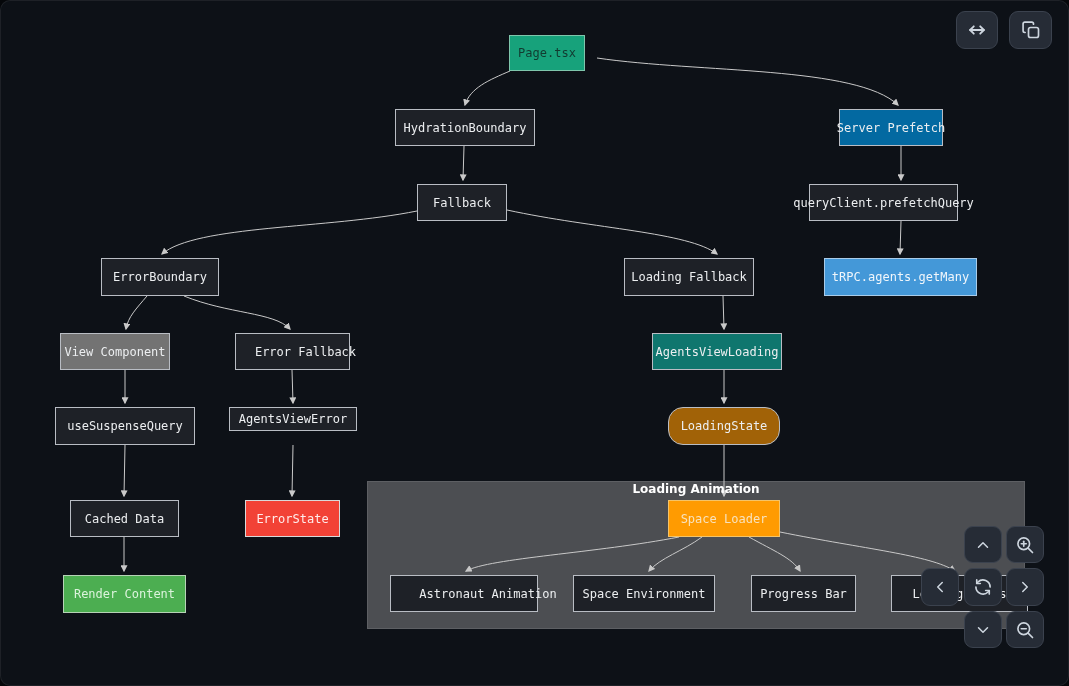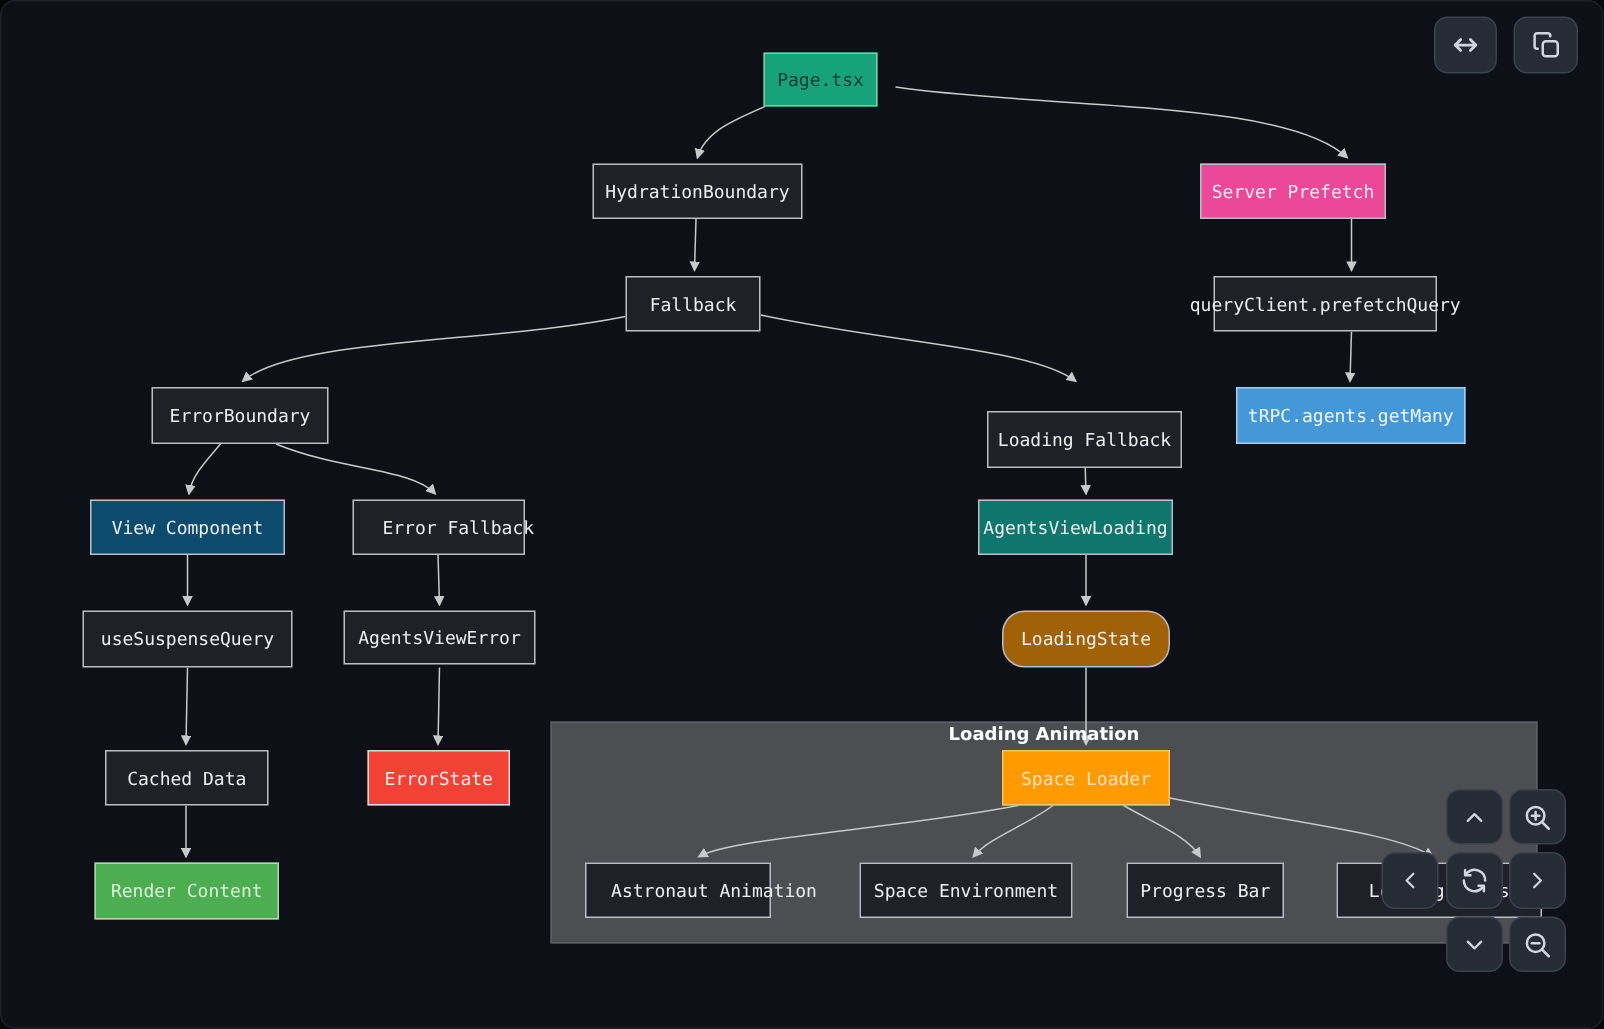--- a/index.html
+++ b/index.html
@@ -62,37 +62,37 @@
         <path d="M724,445 L724,496" fill="none" stroke="#c9c9c9" stroke-width="1" marker-end="url(#arrow)"></path>
         <path d="M679,537 C597,553 490,558 466,571" fill="none" stroke="#c9c9c9" stroke-width="1" marker-end="url(#arrow)"></path>
         <path d="M702,537 C683,551 660,558 649,571" fill="none" stroke="#c9c9c9" stroke-width="1" marker-end="url(#arrow)"></path>
         <path d="M749,537 C774,551 792,558 800,571" fill="none" stroke="#c9c9c9" stroke-width="1" marker-end="url(#arrow)"></path>
         <path d="M780,532 C864,549 930,555 955,571" fill="none" stroke="#c9c9c9" stroke-width="1" marker-end="url(#arrow)"></path>
       </g>
   </svg>
   <div id="nodes">
       <div class="node" style="left: 509px; top: 35px; width: 76px; height: 36px; background: rgb(23, 162, 123); border-color: rgb(127, 198, 172); color: rgb(18, 59, 48);">Page.tsx</div>
       <div class="node" style="left: 395px; top: 109px; width: 140px; height: 37px; background: rgb(30, 33, 39); border-color: rgb(185, 189, 196); color: rgb(236, 238, 240);">HydrationBoundary</div>
-      <div class="node" style="left: 800px; top: 109px; width: 124px; height: 37px; background: #ec4899; border-color: rgb(185, 189, 196); color: rgb(236, 238, 240);">Server Prefetch</div>
+      <div class="node" style="left: 839px; top: 109px; width: 104px; height: 37px; background: #0369a1; border-color: rgb(185, 189, 196); color: rgb(236, 238, 240);">Server Prefetch</div>
       <div class="node" style="left: 417px; top: 184px; width: 90px; height: 37px; background: rgb(30, 33, 39); border-color: rgb(185, 189, 196); color: rgb(236, 238, 240);">Fallback</div>
       <div class="node" style="left: 809px; top: 184px; width: 149px; height: 37px; background: rgb(30, 33, 39); border-color: rgb(185, 189, 196); color: rgb(236, 238, 240);">queryClient.prefetchQuery</div>
       <div class="node" style="left: 101px; top: 258px; width: 118px; height: 38px; background: rgb(30, 33, 39); border-color: rgb(185, 189, 196); color: rgb(236, 238, 240);">ErrorBoundary</div>
-      <div class="node" style="left: 658px; top: 258px; width: 130px; height: 38px; background: rgb(30, 33, 39); border-color: rgb(185, 189, 196); color: rgb(236, 238, 240); margin-top: 16px;">Loading Fallback</div>
+      <div class="node" style="left: 624px; top: 258px; width: 130px; height: 38px; background: rgb(30, 33, 39); border-color: rgb(185, 189, 196); color: rgb(236, 238, 240);">Loading Fallback</div>
       <div class="node" style="left: 824px; top: 258px; width: 153px; height: 38px; background: rgb(68, 152, 216); border-color: rgb(169, 204, 233); color: rgb(240, 246, 251);">tRPC.agents.getMany</div>
-      <div class="node" style="left: 60px; top: 333px; width: 130px; height: 37px; background: #0c4a6e; border-color: rgb(185, 189, 196); color: rgb(236, 238, 240);">View Component</div>
+      <div class="node" style="left: 60px; top: 333px; width: 110px; height: 37px; background: #737373; border-color: rgb(185, 189, 196); color: rgb(236, 238, 240);">View Component</div>
       <div class="node" style="left: 235px; top: 333px; width: 115px; height: 37px; background: rgb(30, 33, 39); border-color: rgb(185, 189, 196); color: rgb(236, 238, 240); padding-left: 26px;">Error Fallback</div>
       <div class="node" style="left: 652px; top: 333px; width: 130px; height: 37px; background: #0f766e; border-color: rgb(185, 189, 196); color: rgb(236, 238, 240);">AgentsViewLoading</div>
       <div class="node" style="left: 55px; top: 407px; width: 140px; height: 38px; background: rgb(30, 33, 39); border-color: rgb(185, 189, 196); color: rgb(236, 238, 240);">useSuspenseQuery</div>
-      <div class="node" style="left: 229px; top: 407px; width: 128px; height: 36px; background: rgb(30, 33, 39); border-color: rgb(185, 189, 196); color: rgb(236, 238, 240);">AgentsViewError</div>
+      <div class="node" style="left: 229px; top: 407px; width: 128px; height: 24px; background: rgb(30, 33, 39); border-color: rgb(185, 189, 196); color: rgb(236, 238, 240);">AgentsViewError</div>
       <div class="node" style="left: 668px; top: 407px; width: 112px; height: 38px; background: #a16207; border-color: rgb(185, 189, 196); color: rgb(236, 238, 240); border-radius: 15px;">LoadingState</div>
       <div class="node" style="left: 70px; top: 500px; width: 109px; height: 37px; background: rgb(30, 33, 39); border-color: rgb(185, 189, 196); color: rgb(236, 238, 240);">Cached Data</div>
       <div class="node" style="left: 245px; top: 500px; width: 95px; height: 37px; background: rgb(242, 66, 54); border-color: rgb(217, 217, 217); color: rgb(255, 236, 235);">ErrorState</div>
       <div class="node" style="left: 668px; top: 500px; width: 112px; height: 37px; background: rgb(255, 155, 1); border-color: rgb(245, 196, 104); color: rgb(248, 226, 189);">Space Loader</div>
       <div class="node" style="left: 63px; top: 575px; width: 123px; height: 38px; background: rgb(76, 174, 81); border-color: rgb(182, 211, 182); color: rgb(220, 243, 220);">Render Content</div>
-      <div class="node" style="left: 390px; top: 575px; width: 124px; height: 37px; background: rgb(30, 33, 39); border-color: rgb(185, 189, 196); color: rgb(236, 238, 240); padding-left: 48px;">Astronaut Animation</div>
+      <div class="node" style="left: 390px; top: 575px; width: 148px; height: 37px; background: rgb(30, 33, 39); border-color: rgb(185, 189, 196); color: rgb(236, 238, 240); padding-left: 48px;">Astronaut Animation</div>
       <div class="node" style="left: 573px; top: 575px; width: 142px; height: 37px; background: rgb(30, 33, 39); border-color: rgb(185, 189, 196); color: rgb(236, 238, 240); text-align: right;">Space Environment</div>
       <div class="node" style="left: 751px; top: 575px; width: 105px; height: 37px; background: rgb(30, 33, 39); border-color: rgb(185, 189, 196); color: rgb(236, 238, 240);">Progress Bar</div>
       <div class="node" style="left: 891px; top: 575px; width: 137px; height: 37px; background: rgb(30, 33, 39); border-color: rgb(185, 189, 196); color: rgb(236, 238, 240);">Loading Facts</div>
     </div>
   <div id="buttons">
       <button class="ctl-btn" style="left: 956px; top: 11px; width: 42px; height: 38px;">
         <span>
           <svg width="22" height="22" viewBox="0 0 24 24" fill="none" stroke="#ced6df" stroke-width="2" stroke-linecap="round" stroke-linejoin="round">
             <path d="M4.5 12 H19.5"></path>
             <path d="M8.5 8 L4.5 12 L8.5 16"></path>

